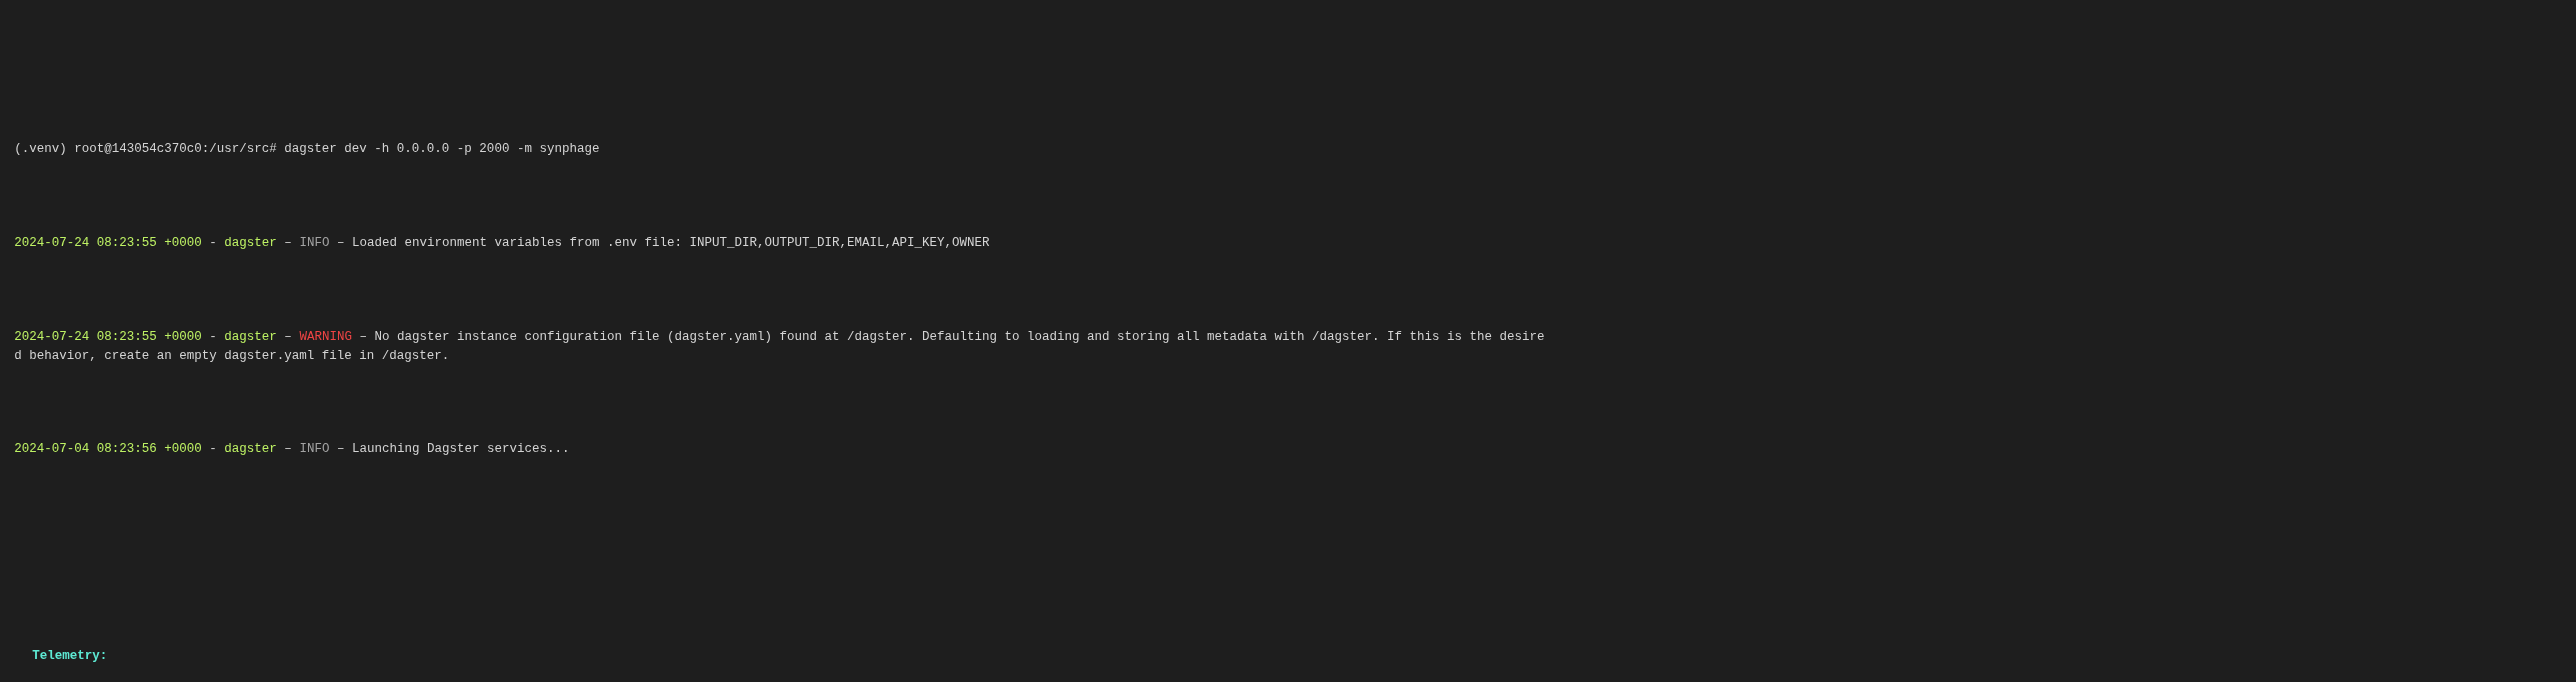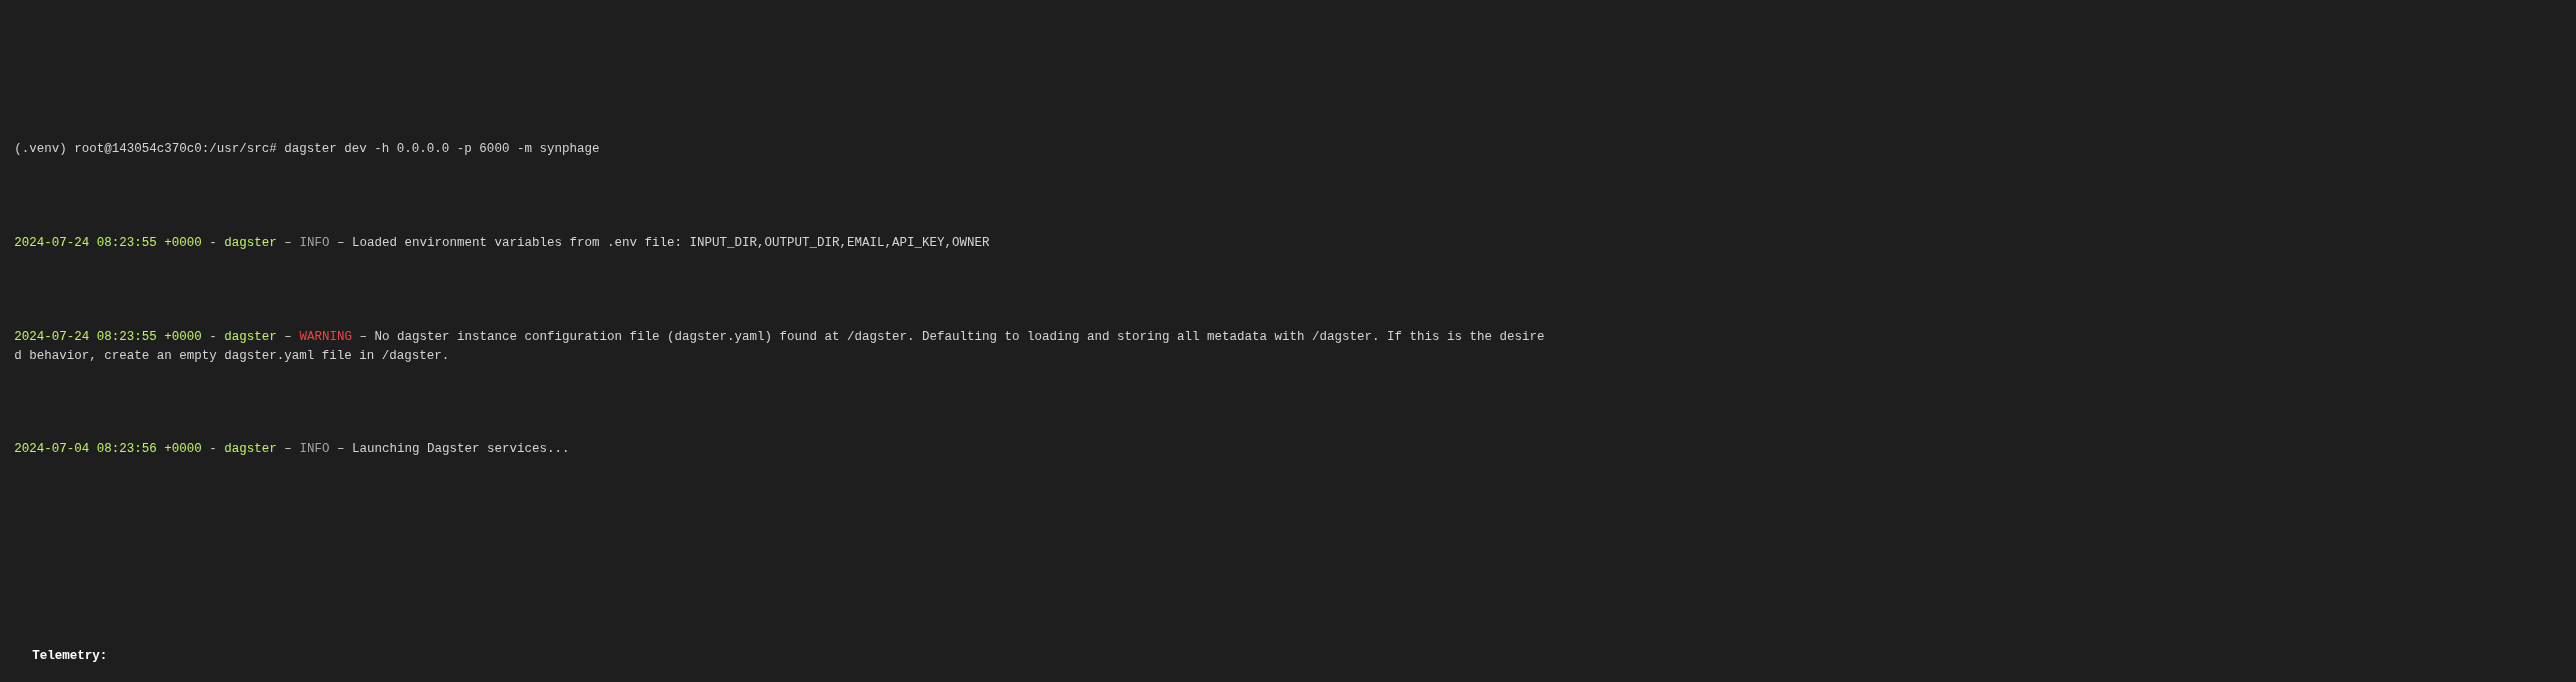--- a/index.html
+++ b/index.html
@@ -37,41 +37,41 @@
 
     .color-warning {
       color: #ef4444;
     }
 
     .color-white {
       color: #bef264;
     }
 
     .color-telemetry {
-      color: #ffffff;
+      color: #5eead4;
       font-weight: bold;
     }
 
     .section-indent {
       padding-left: 18px;
     }
 
     .blank-line {
       display: block;
       height: 1.5em;
     }
   </style>
 </head>
 <body>
 
 
 
 <div class="terminal-content">
 
-  <span class="line">(.venv) root@143054c370c0:/usr/src# dagster dev -h 0.0.0.0 -p 6000 -m synphage</span>
+  <span class="line">(.venv) root@143054c370c0:/usr/src# dagster dev -h 0.0.0.0 -p 2000 -m synphage</span>
 
   
   <span class="line"><span class="color-white">2024-07-24 08:23:55 +0000</span> - <span class="color-white">dagster</span> – <span class="color-info">INFO</span> – Loaded environment variables from .env file: INPUT_DIR,OUTPUT_DIR,EMAIL,API_KEY,OWNER</span>
 
   
   <span class="line"><span class="color-white">2024-07-24 08:23:55 +0000</span> - <span class="color-white">dagster</span> – <span class="color-warning">WARNING</span> – No dagster instance configuration file (dagster.yaml) found at /dagster. Defaulting to loading and storing all metadata with /dagster. If this is the desire
 d behavior, create an empty dagster.yaml file in /dagster.</span>
 
   
   <span class="line"><span class="color-white">2024-07-04 08:23:56 +0000</span> - <span class="color-white">dagster</span> – <span class="color-info">INFO</span> – Launching Dagster services...</span>

